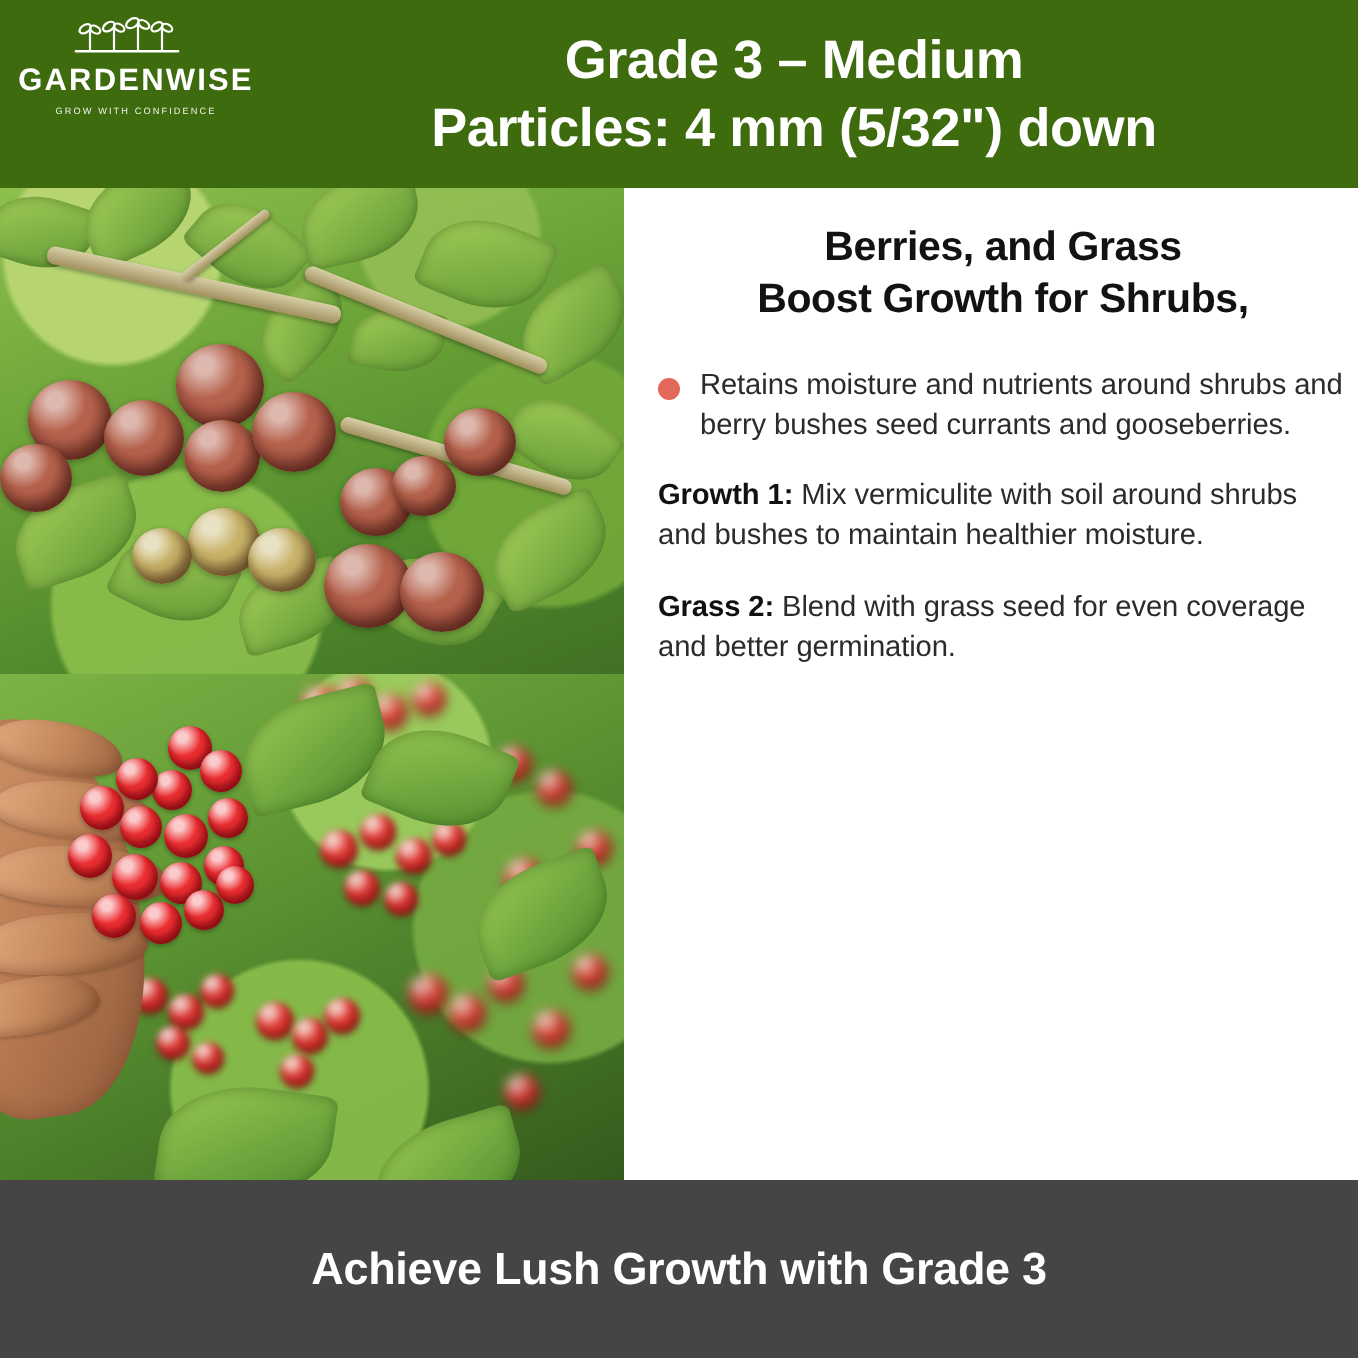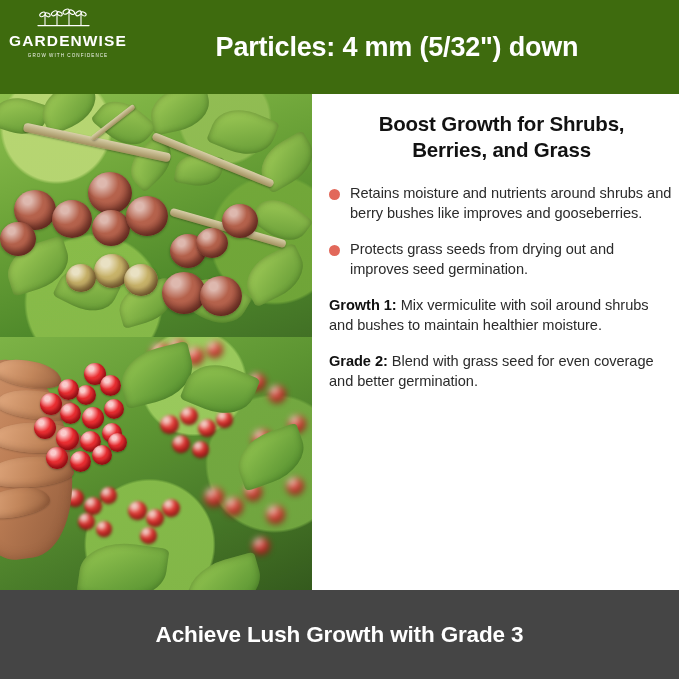--- a/index.html
+++ b/index.html
@@ -267,20 +267,21 @@
           <ellipse cx="45.5" cy="7.4" rx="3.1" ry="1.9" transform="rotate(-34 45.5 7.4)"></ellipse>
           <ellipse cx="50.6" cy="7.9" rx="2.7" ry="1.7" transform="rotate(29 50.6 7.9)"></ellipse>
           <path d="M5 19.6 L56 19.6" stroke-width="1.3"></path>
         </g>
       </svg>
       <div class="logo-name">GARDENWISE</div>
       <div class="logo-tagline">GROW WITH CONFIDENCE</div>
     </div>
 
     <div class="header-title">
+      <span class="line line1">Grade 3 – Medium</span>
       <span class="line line2">Particles: 4 mm (5/32") down</span>
     </div>
   </div>
 
   <div class="middle">
 
     <div class="photos">
 
       <div class="photo photo-top">
         <div class="goose-bg"></div>
@@ -389,42 +390,38 @@
           <div class="berry-r" style="left:70px;  top:114px; width:21px; height:21px;"></div>
           <div class="berry-r" style="left:92px;  top:108px; width:20px; height:20px;"></div>
           <div class="berry-r" style="left:108px; top:96px;  width:19px; height:19px;"></div>
         </div>
       </div>
     </div>
 
     <div class="content">
 
       <div class="content-heading">
+        <span class="line">Berries, and Grass</span>
         <span class="line">Boost Growth for Shrubs,</span>
-        <span class="line">Berries, and Grass</span>
       </div>
 
       <ul class="benefits">
         <li class="benefit">
           <span class="bullet-dot"></span>
-          <span class="benefit-text">Retains moisture and nutrients around shrubs and berry bushes like improves and gooseberries.</span>
-        </li>
-        <li class="benefit">
-          <span class="bullet-dot"></span>
-          <span class="benefit-text">Protects grass seeds from drying out and improves seed germination.</span>
+          <span class="benefit-text">Retains moisture and nutrients around shrubs and berry bushes seed currants and gooseberries.</span>
         </li>
       </ul>
 
 
       <p class="option">
         <span class="option-label">Growth 1:</span><span> Mix vermiculite with soil around shrubs and bushes to maintain healthier moisture.</span>
       </p>
 
       <p class="option">
-        <span class="option-label">Grade 2:</span><span> Blend with grass seed for even coverage and better germination.</span>
+        <span class="option-label">Grass 2:</span><span> Blend with grass seed for even coverage and better germination.</span>
       </p>
 
     </div>
   </div>
 
   <div class="footer">
     <div class="footer-title">
       <span class="line">Achieve Lush Growth with Grade 3</span>
     </div>
   </div>

